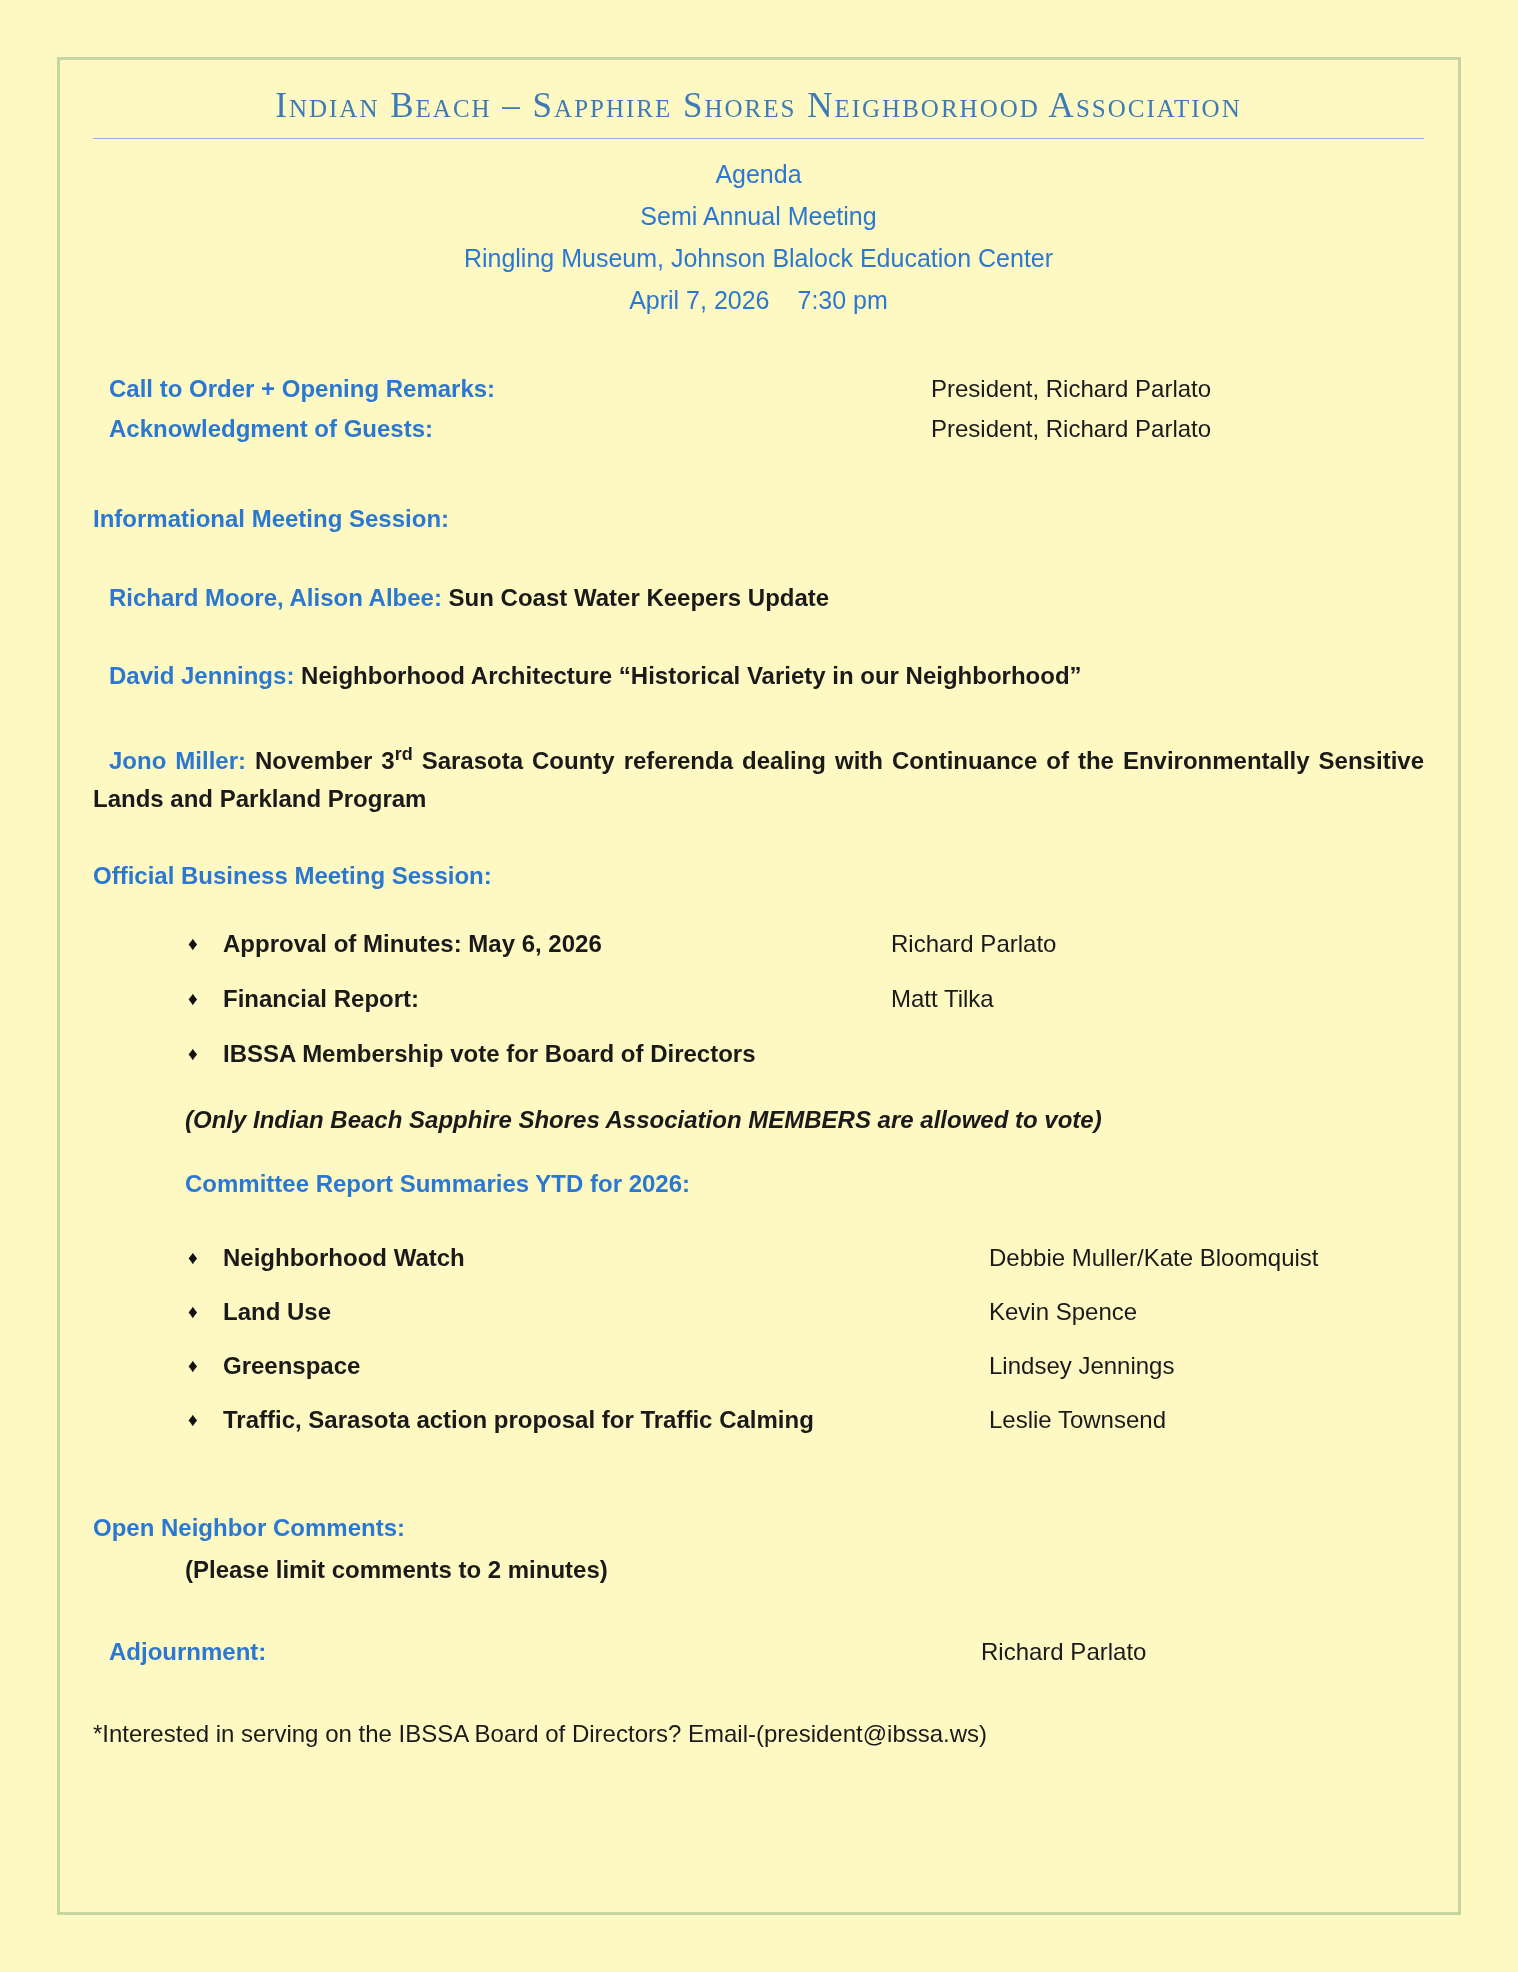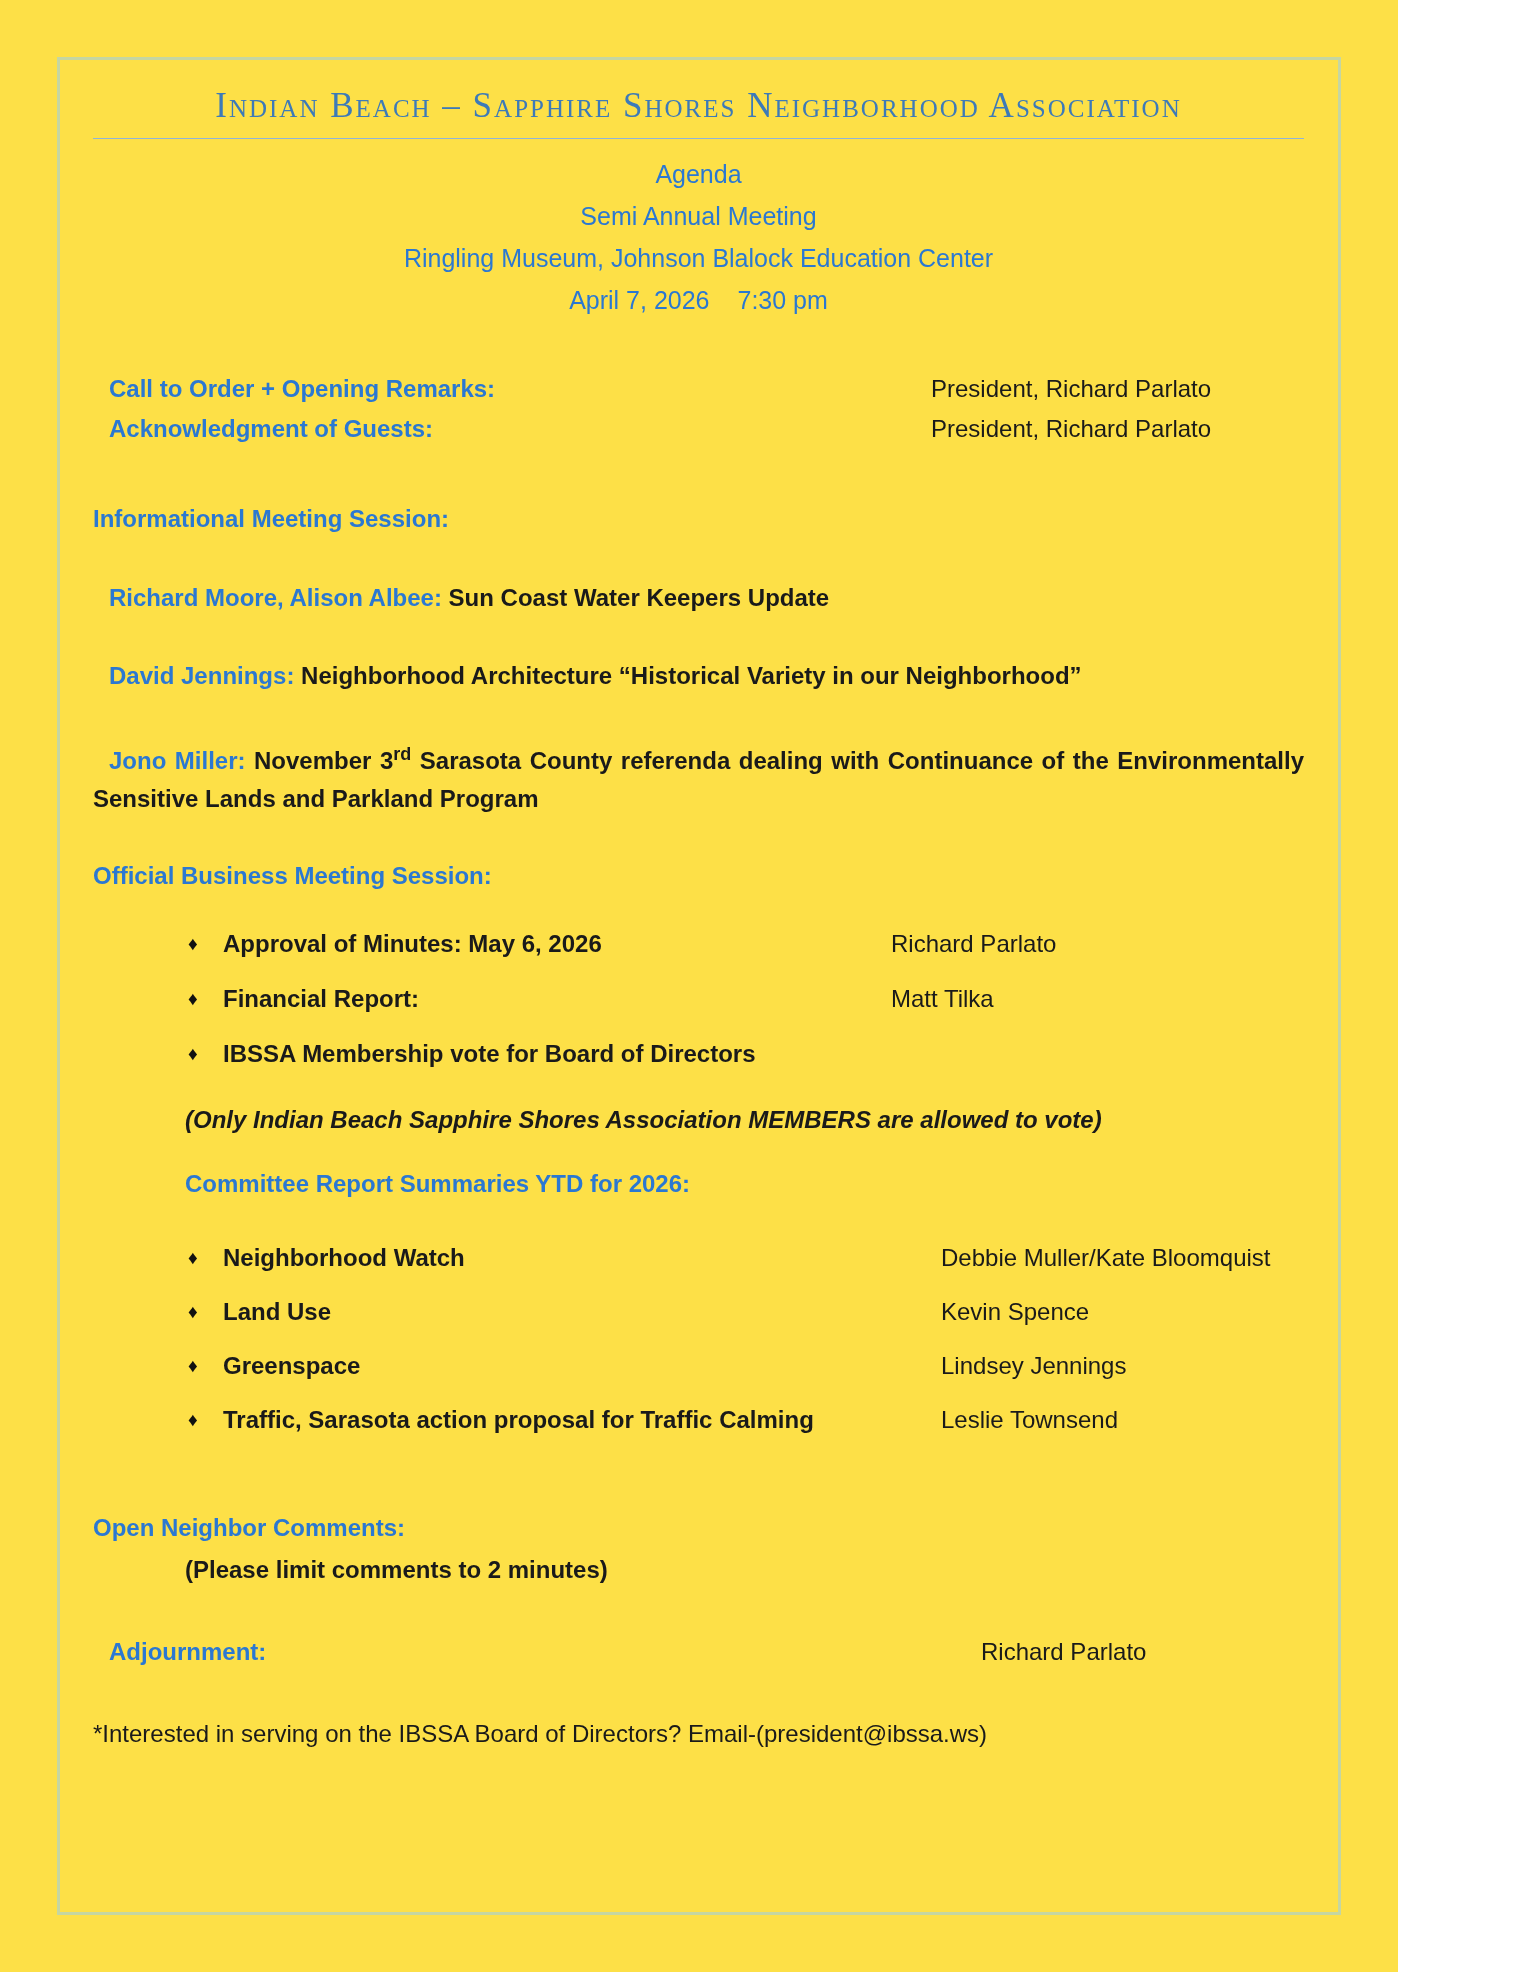--- a/index.html
+++ b/index.html
@@ -1,20 +1,20 @@
 <!DOCTYPE html>
 <html><head>
 <meta charset="utf-8">
 <style>
   html, body { margin: 0; padding: 0; background: #ffffff; }
   .page {
     position: relative;
-    width: 1398px;
+    width: 1518px;
     height: 1972px;
-    background: #fde047;
+    background: #fef9c3;
     font-family: "Liberation Sans", sans-serif;
     color: #1a1a1a;
     box-sizing: border-box;
   }
   .frame {
     position: absolute;
     left: 57px; top: 57px; right: 57px; bottom: 57px;
     border: 3px solid #c5d6a2;
     box-sizing: border-box;
   }
@@ -83,21 +83,21 @@
     font-size: 19px;
     font-weight: normal;
     color: #111;
   }
   .bullet-row .val {
     position: absolute;
     left: 798px;
     top: 0;
     font-weight: normal;
   }
-  .bullet-row.committee .val { left: 848px; }
+  .bullet-row.committee .val { left: 896px; }
   .members-note {
     margin-top: 26px;
     margin-left: 92px;
     font-weight: bold;
     font-style: italic;
     line-height: 40px;
   }
   .committee-heading {
     margin-top: 24px;
     margin-left: 92px;

